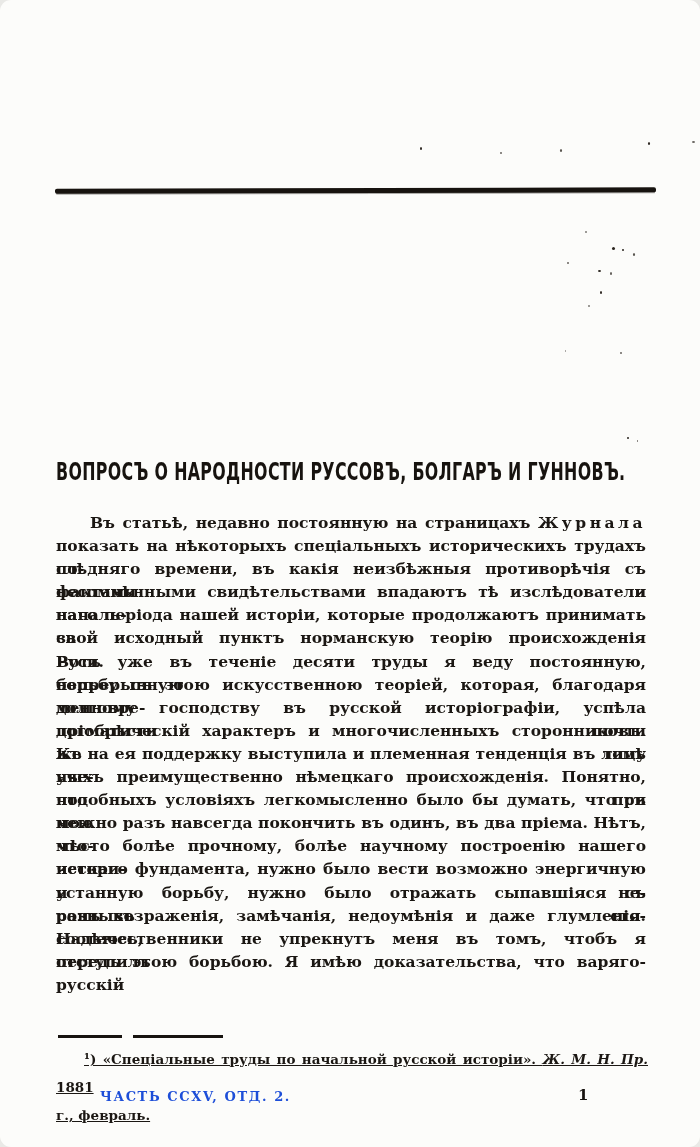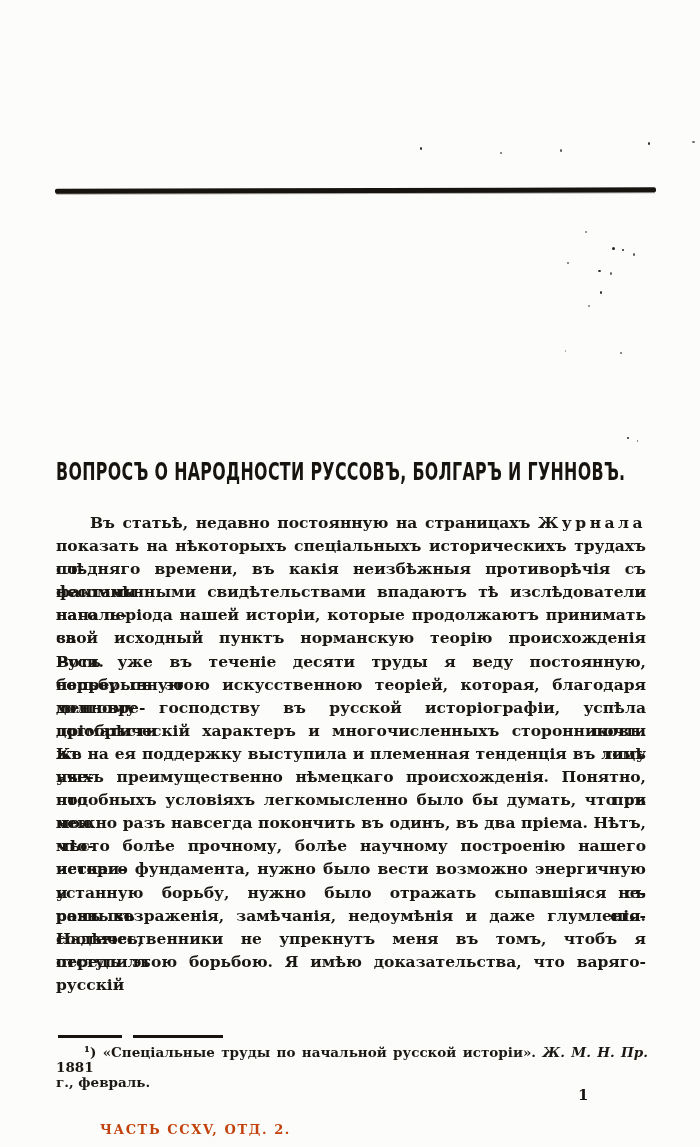--- a/index.html
+++ b/index.html
@@ -7,20 +7,21 @@
     width:700px;height:1147px;
     background:#e9e9e6;
     font-family:"DejaVu Serif", serif;
   }
   .page{
     position:relative;
     width:700px;height:1147px;
     background:#fcfcfa;
     color:#1b1713;
     overflow:hidden;
+    border-radius:11px;
   }
   
   .top-rule{
     position:absolute;left:55px;top:188px;width:601px;height:5px;
     background:#17130f;border-radius:2px;
     transform:rotate(-0.12deg);
     box-shadow:0 2px 0 -1px rgba(23,19,15,.35);
   }
   .title{
     position:absolute;left:56px;top:456px;
@@ -46,30 +47,29 @@
   .spaced{letter-spacing:3.5px;margin-top:8px;}
   .italic{font-style:italic;}
   .footnote-sep{position:absolute;top:1035px;height:3px;background:#17130f;}
   .footnote-sep.seg1{left:58px;width:64px;}
   .footnote-sep.seg2{left:133px;width:90px;}
   .footnote{
     position:absolute;left:56px;top:1045px;width:592px;
     font-size:13.5px;font-weight:bold;color:#1b1713;
   }
   .footnote .tline{
-    line-height:15px;
-    text-align:justify;text-align-last:justify;
+    line-height:28px;
+    text-align:justify;text-align-last:justify;text-decoration:underline;
   }
   .footnote .tline.indent{text-indent:28px;}
   .footnote .tline:last-child{text-align-last:left;}
   .footer-left{
     position:absolute;left:100px;top:1089px;
-    font-size:13px;font-weight:bold;letter-spacing:1.6px;color:#c2410c;
+    font-size:13px;font-weight:bold;letter-spacing:1.6px;color:#1d4ed8;
     white-space:nowrap;
-    margin-top:33px;
   }
   .page-num{
     position:absolute;left:578px;top:1086px;
     font-size:15px;font-weight:bold;color:#17130f;
   }
   
   .speck{position:absolute;background:#2a241e;border-radius:50%;}
 </style>
 </head>
 <body>

